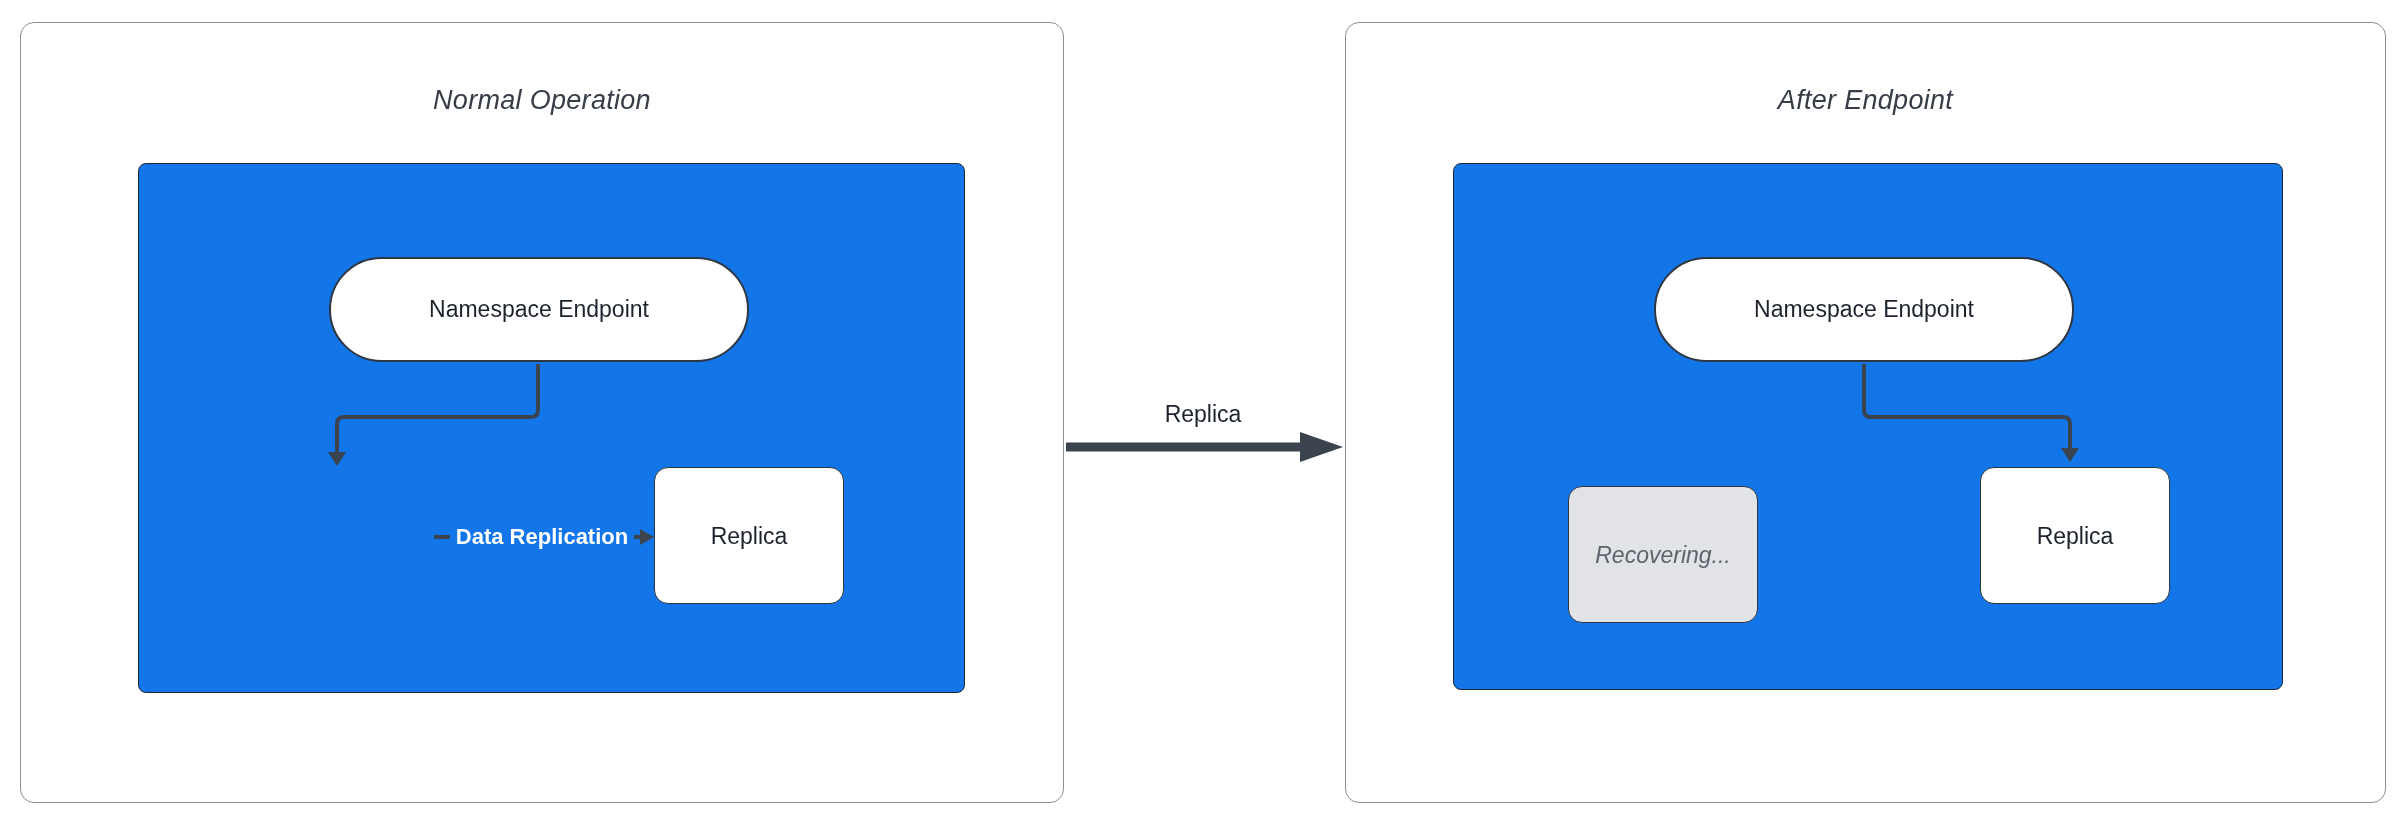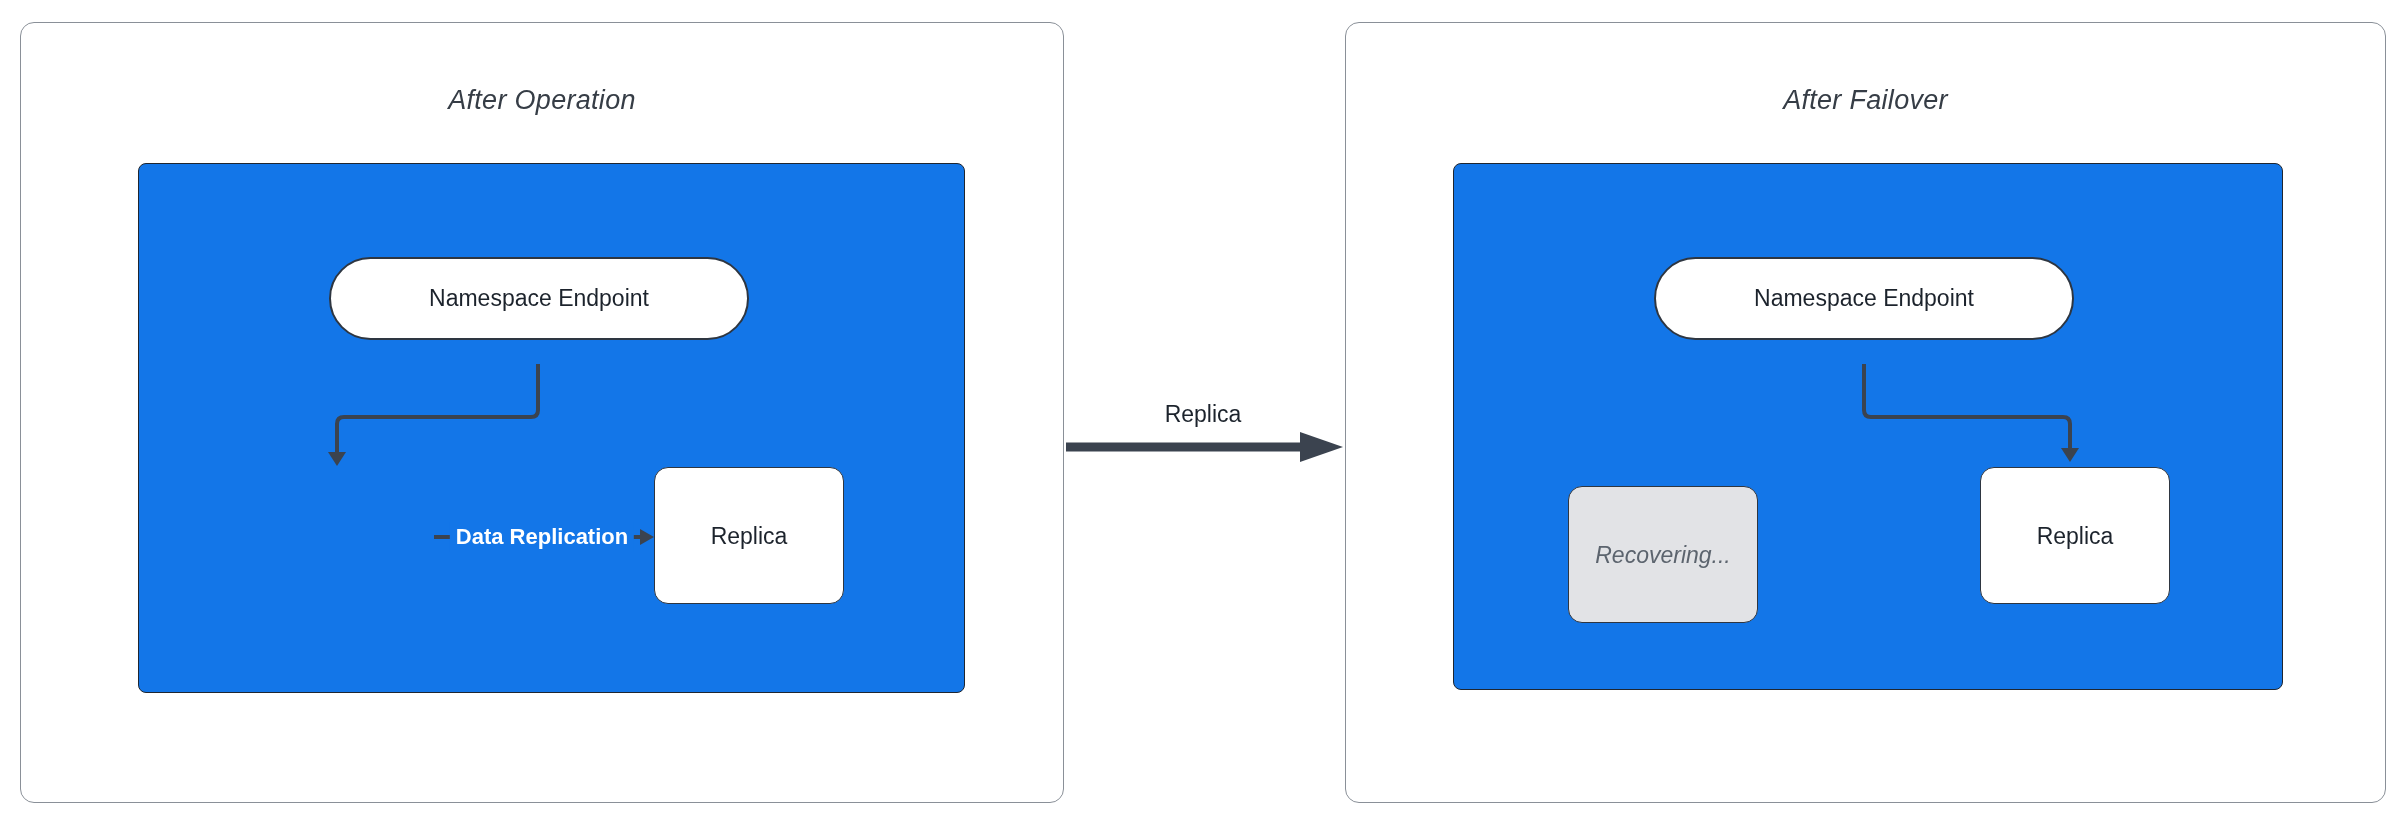--- a/index.html
+++ b/index.html
@@ -48,21 +48,21 @@
     position: absolute;
     background: var(--blue);
     border: 1px solid #1F2630;
     border-radius: 8px;
   }
   .blue-normal { left: 138px; top: 163px; width: 827px; height: 530px; }
   .blue-after  { left: 1453px; top: 163px; width: 830px; height: 527px; }
   .pill {
     position: absolute;
     width: 420px;
-    height: 83px;
+    height: 105px;
     background: #ffffff;
     border: 2px solid var(--node_border);
     border-radius: 53px;
     display: flex;
     align-items: center;
     justify-content: center;
     font-size: 23px;
     color: var(--text_dark);
   }
   .pill-normal { left: 329px; top: 257px; }
@@ -120,32 +120,32 @@
     font-size: 23px;
     white-space: nowrap;
   }
 </style>
 </head>
 <body>
 
 <div class="canvas">
 
   <div class="panel panel-normal">
-    <div class="panel-title">After Operation</div>
+    <div class="panel-title">Normal Operation</div>
   </div>
   <div class="blue-box blue-normal"></div>
   <div class="pill pill-normal">
     <span>Namespace Endpoint</span>
   </div>
   <div class="node node-replica-normal">
     <span>Replica</span>
   </div>
 
   <div class="panel panel-after">
-    <div class="panel-title">After Failover</div>
+    <div class="panel-title">After Endpoint</div>
   </div>
   <div class="blue-box blue-after"></div>
   <div class="pill pill-after">
     <span>Namespace Endpoint</span>
   </div>
   <div class="node node-recovering">
     <span>Recovering...</span>
   </div>
   <div class="node node-replica-after">
     <span>Replica</span>

